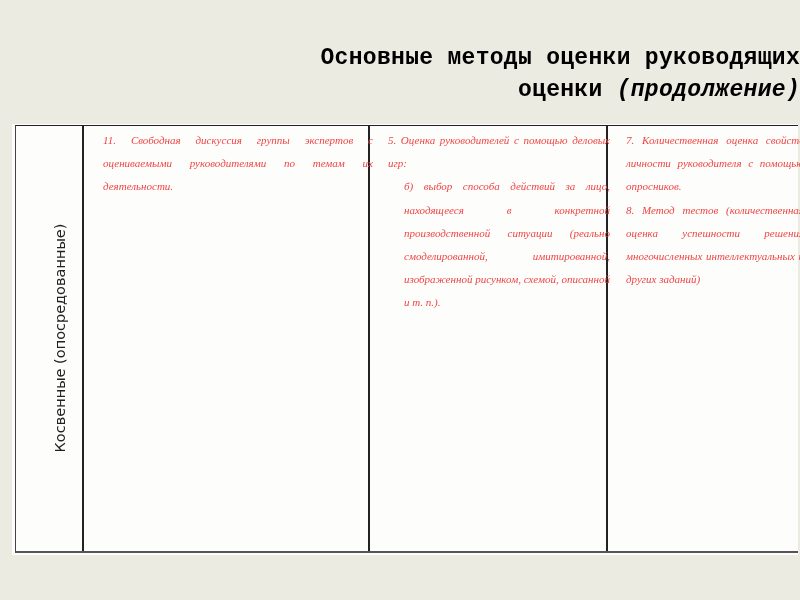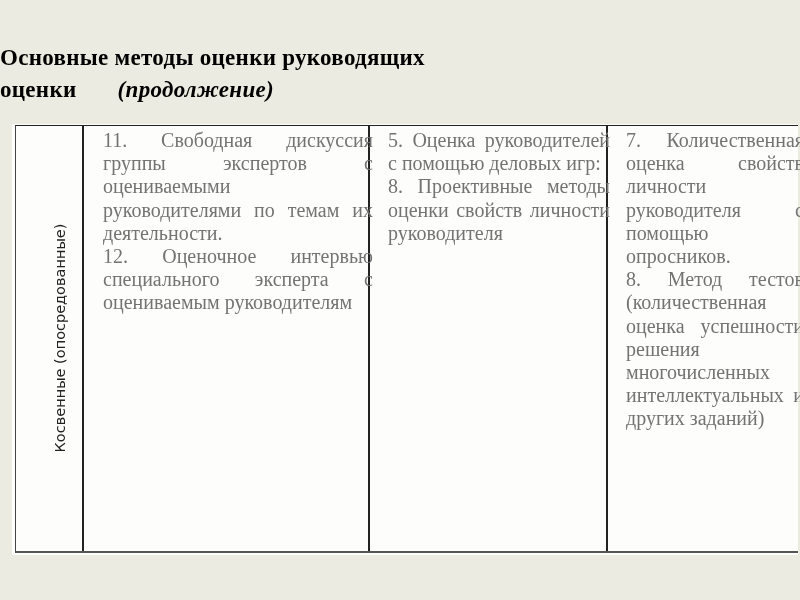--- a/index.html
+++ b/index.html
@@ -4,28 +4,28 @@
 <style>
   html, body { margin: 0; padding: 0; }
   body {
     width: 800px; height: 600px; overflow: hidden;
     background: #ecebe1;
     position: relative;
     font-family: "Liberation Serif", serif;
   }
   .title {
     position: absolute; left: 0; top: 42px; width: 800px;
-    text-align: left;
-    font-family: Liberation Serif, serif;
+    text-align: right;
+    font-family: Liberation Mono, monospace;
     font-weight: bold;
     font-size: 23px; line-height: 32px;
     color: #000;
     letter-spacing: 0.3px;
   }
-  .title .it { font-style: italic; margin-left: 35px; }
+  .title .it { font-style: italic; }
   .table-wrap {
     position: absolute; left: 12px; top: 124px; width: 786px; height: 431px;
     background: #fdfdfb;
   }
   .table-box {
     position: absolute; left: 3px; top: 1px; width: 783px; height: 428px;
     border-top: 1.5px solid #222; border-left: 1.5px solid #444;
     border-bottom: 2px solid #555;
     box-sizing: border-box;
   }
@@ -35,22 +35,23 @@
   }
   .rotated span {
     position: absolute; left: 50%; top: 50%;
     transform: translate(-50%, -50%) rotate(-90deg);
     white-space: nowrap;
     font-family: "DejaVu Sans", sans-serif;
     font-size: 14.5px; color: #222;
   }
   .cell {
     position: absolute; top: 5px;
-    font-size: 20px; line-height: 23.2px; color: #737373;
+    font-size: 11px; line-height: 23.2px; color: #ef4444;
     text-align: justify;
+    font-style: italic;
   }
   .cell p { margin: 0; }
   .cell .ind { padding-left: 16px; }
   .c1 { left: 91px; width: 270px; }
   .c2 { left: 376px; width: 222px; }
   .c3 { left: 614px; width: 178px; }
 </style>
 </head>
 <body>
 
@@ -65,25 +66,24 @@
     <div class="col-line" style="left:352px"></div>
     <div class="col-line" style="left:590px"></div>
   </div>
 
   <div class="rotated">
     <span>Косвенные (опосредованные)</span>
   </div>
 
   <div class="cell c1">
     <p>11. Свободная дискуссия группы экспертов с оцениваемыми руководителями по темам их деятельности.</p>
-    <p>12. Оценочное интервью специального эксперта с оцениваемым руководителям</p>
   </div>
 
   <div class="cell c2">
     <p>5. Оценка руководителей с помощью деловых игр:</p>
-    <p>8. Проективные методы оценки свойств личности руководителя</p>
+    <p class="ind">б) выбор способа действий за лицо, находящееся в конкретной производственной ситуации (реально смоделированной, имитированной, изображенной рисунком, схемой, описанной и т. п.).</p>
   </div>
 
   <div class="cell c3">
     <p>7. Количественная оценка свойств личности руководителя с помощью опросников.</p>
     <p>8. Метод тестов (количественная оценка успешности решения многочисленных интеллектуальных и других заданий)</p>
   </div>
 </div>
 
 </body></html>

